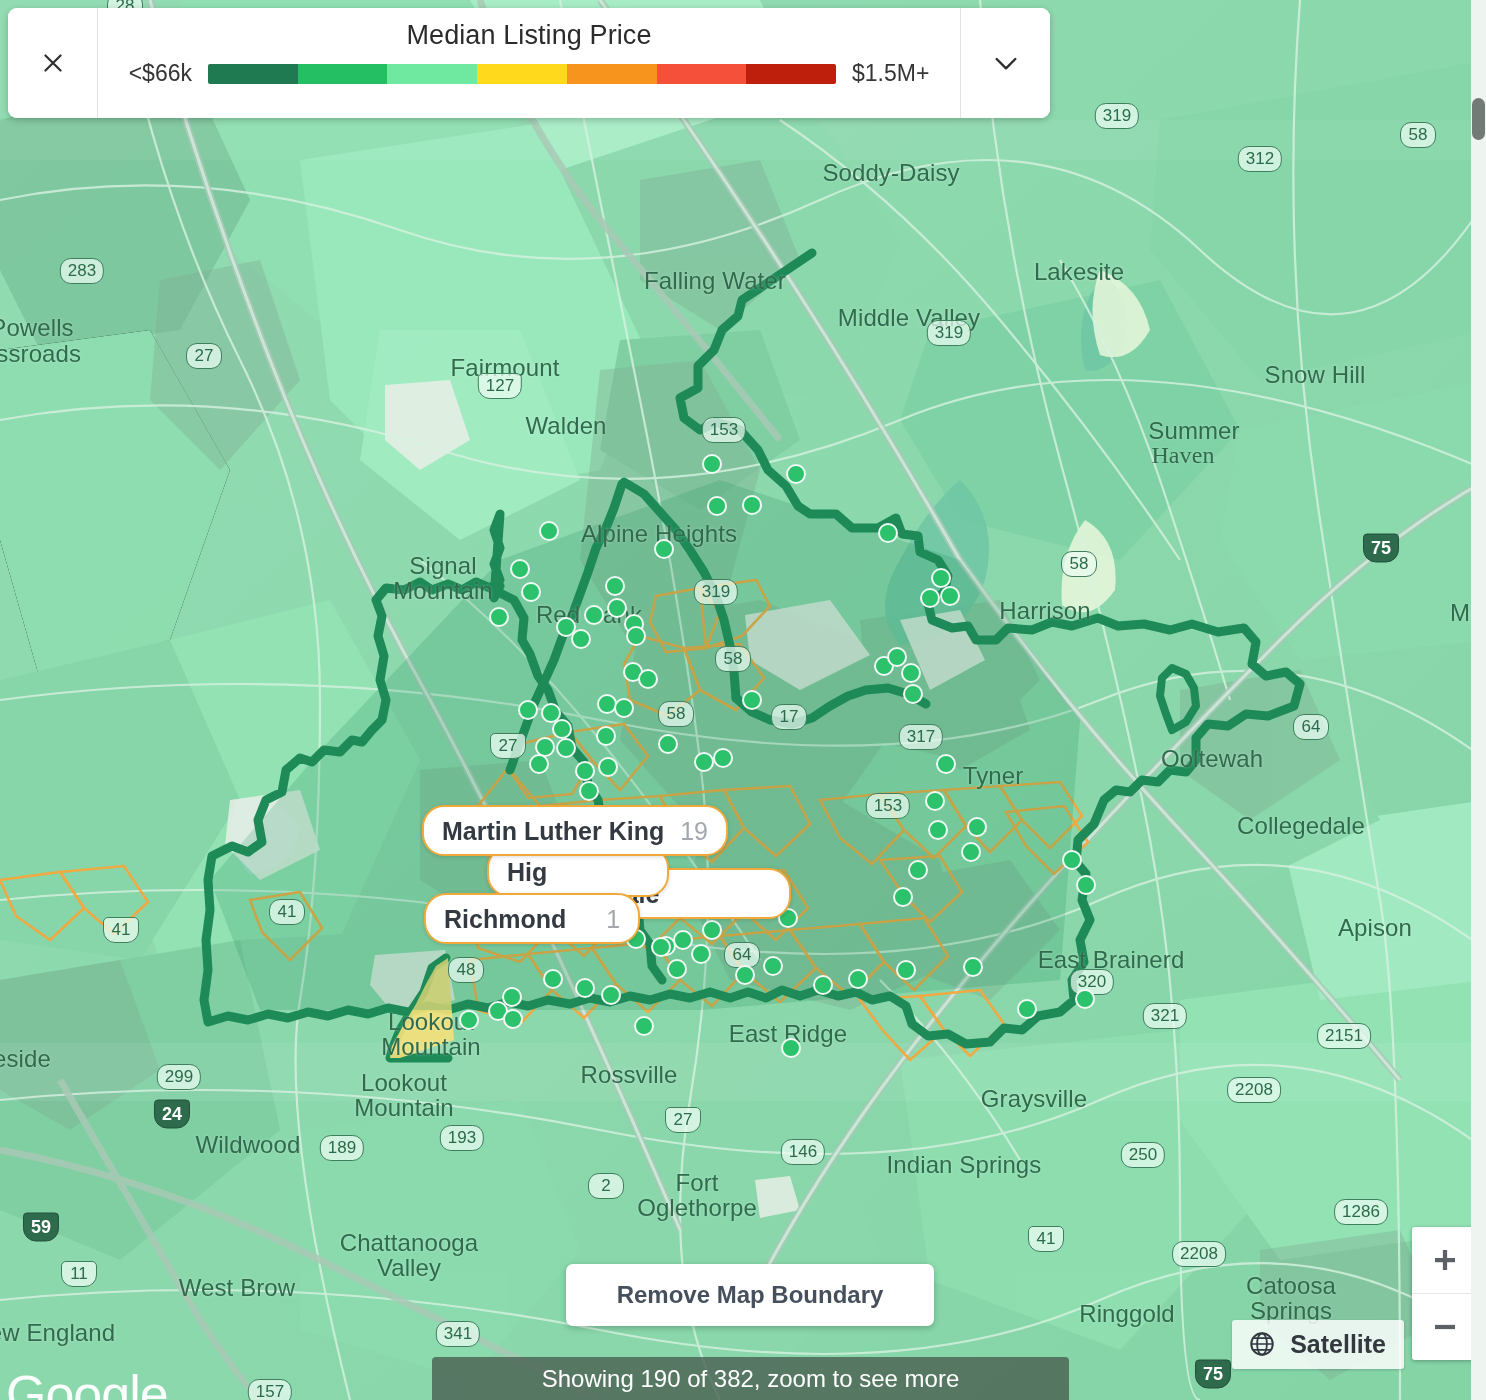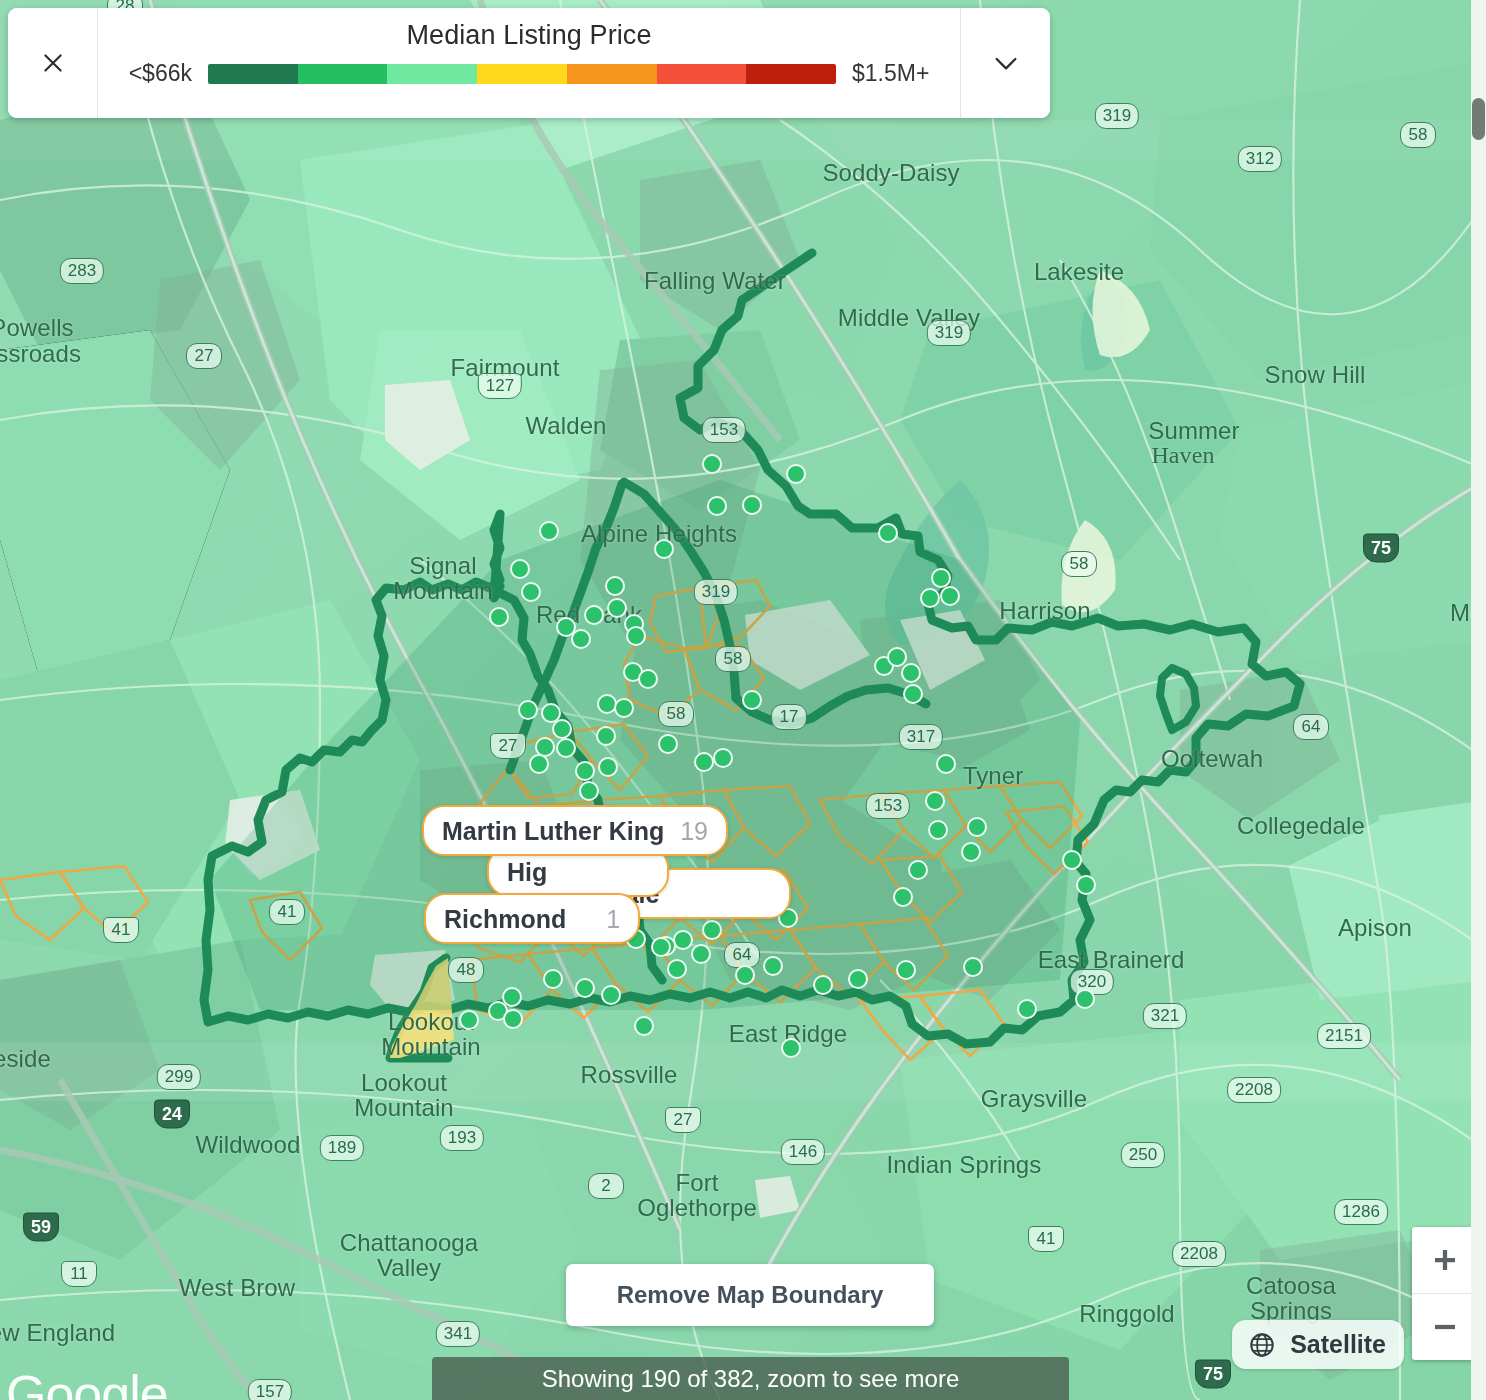--- a/index.html
+++ b/index.html
@@ -154,23 +154,23 @@
     flex: 1; display: flex; align-items: center; justify-content: center;
     cursor: pointer; background: transparent; border: none;
     font-family: "Liberation Sans", sans-serif;
   }
   #zoom-in { border-bottom: 1px solid #e6e6e6; }
   .zoom-btn svg { width: 30px; height: 30px; }
 
   
   #satellite-toggle {
     position: absolute; right: 82px; top: 1320px;
-    display: flex; align-items: center; gap: 14px;
+    display: flex; align-items: flex-start; gap: 14px;
     background: rgba(255,255,255,0.82);
-    border-radius: 14px;
+    border-radius: 3px;
     padding: 10px 18px 10px 16px;
     box-shadow: 0 1px 3px rgba(0,0,0,0.18);
     cursor: pointer;
   }
   #satellite-toggle svg { width: 28px; height: 28px; flex: none; }
   #satellite-label { font-size: 25px; font-weight: 700; color: #33383f; }
 
   
   #google-logo {
     position: absolute; left: 6px; bottom: -24px;

